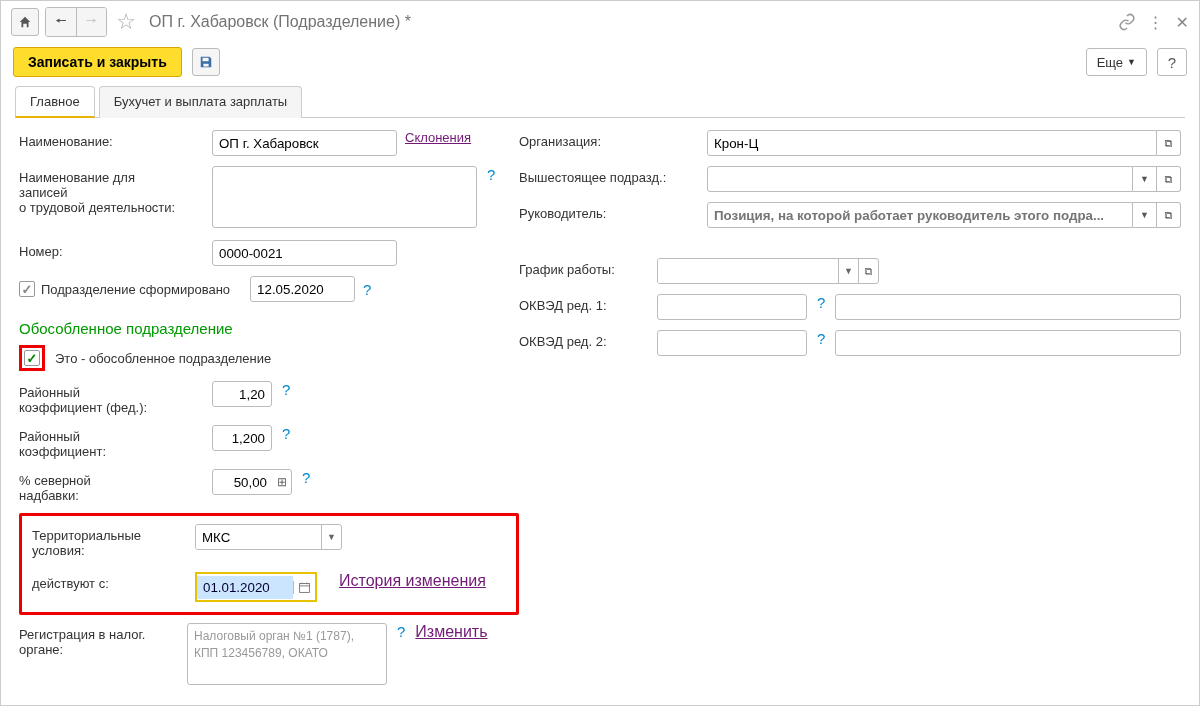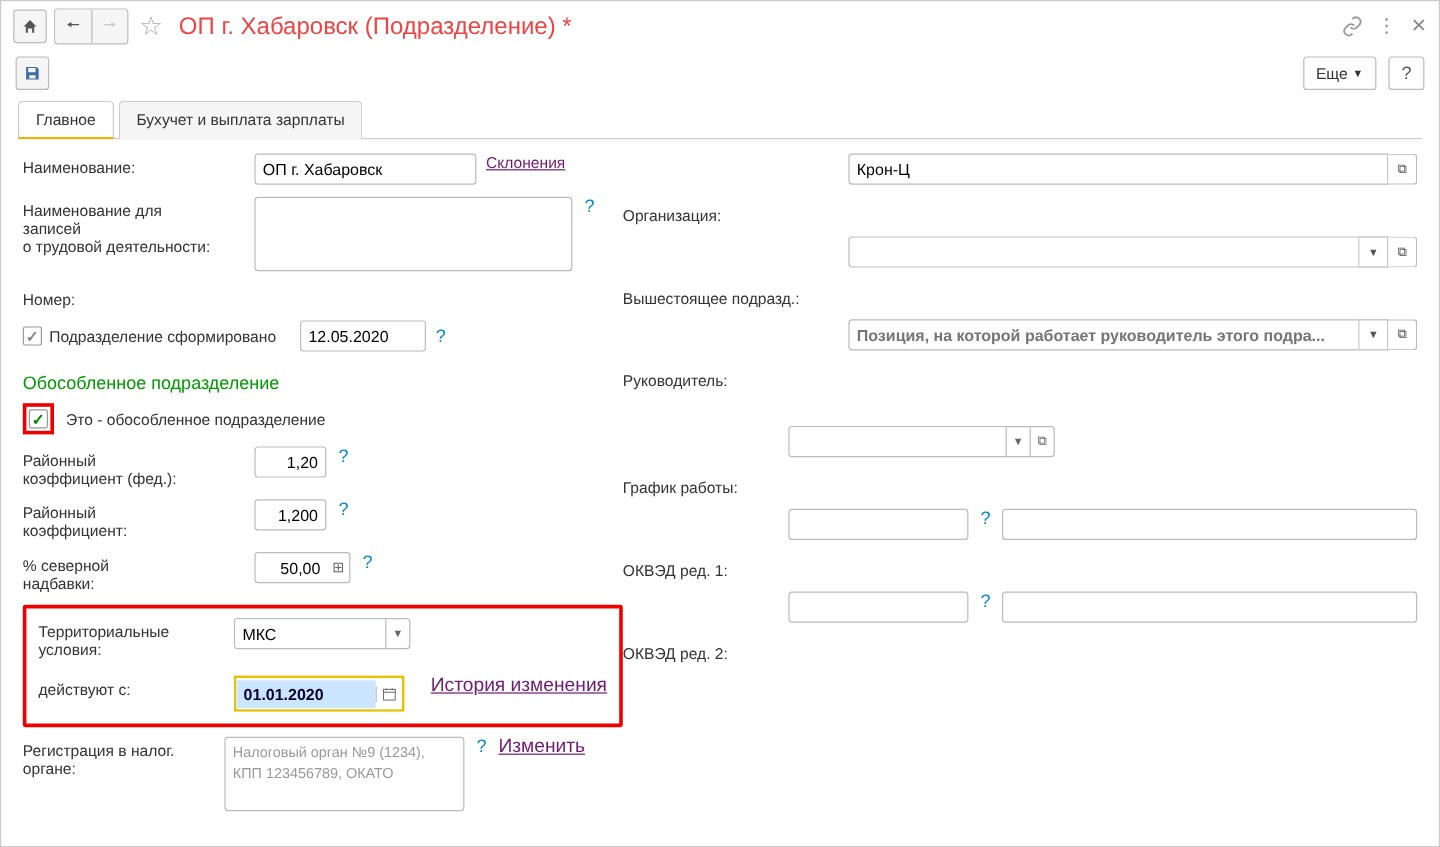--- a/index.html
+++ b/index.html
@@ -5,40 +5,40 @@
 * { box-sizing: border-box; font-family: Arial, sans-serif; }
 body { margin: 0; background: #fff; font-size: 13px; color: #333; }
 .window { width: 1200px; height: 706px; border: 1px solid #ccc; position: relative; }
 
 .titlebar { display: flex; align-items: center; padding: 6px 10px; gap: 6px; }
 .icon-btn { width: 28px; height: 28px; border: 1px solid #bbb; border-radius: 3px; background: #f5f5f5; display: flex; align-items: center; justify-content: center; cursor: pointer; font-size: 14px; color: #555; }
 .nav-pair { display: flex; border: 1px solid #bbb; border-radius: 3px; overflow: hidden; }
 .nav-pair .nav-half { width: 30px; height: 28px; display: flex; align-items: center; justify-content: center; background: #f5f5f5; color: #555; cursor: pointer; }
 .nav-pair .nav-half + .nav-half { border-left: 1px solid #bbb; color: #ccc; }
 .star-icon { width: 26px; height: 26px; display: flex; align-items: center; justify-content: center; color: #aaa; font-size: 22px; cursor: pointer; }
-.title-text { font-size: 20px; color: #ef4444; margin-left: 4px; }
+.title-text { font-size: 16px; color: #737373; margin-left: 4px; }
 .titlebar-right { margin-left: auto; display: flex; align-items: center; gap: 12px; color: #888; }
 .titlebar-right span { cursor: pointer; font-size: 16px; }
 
 .toolbar { display: flex; align-items: center; padding: 4px 12px 8px; gap: 10px; }
 .primary-btn { background: #ffdd2d; border: 1px solid #d4a800; border-radius: 3px; padding: 6px 14px; font-weight: bold; font-size: 14px; cursor: pointer; }
 .toolbar-right { margin-left: auto; display: flex; gap: 10px; }
 .more-btn { border: 1px solid #bbb; border-radius: 3px; padding: 5px 10px; background: #fff; cursor: pointer; display: flex; align-items: center; gap: 4px; }
 .help-btn { border: 1px solid #bbb; border-radius: 3px; width: 30px; height: 28px; background: #fff; display: flex; align-items: center; justify-content: center; cursor: pointer; font-size: 15px; color: #555; }
 
 .tabs { display: flex; border-bottom: 1px solid #ccc; margin: 0 14px; }
 .tab { padding: 7px 14px; border: 1px solid #ccc; border-bottom: none; background: #f5f5f5; border-radius: 4px 4px 0 0; cursor: pointer; margin-right: 4px; position: relative; top: 1px; }
 .tab.active { background: #fff; border-bottom: 2px solid #eab308; }
 
 .content { display: flex; padding: 12px 18px; }
 .col { flex: 1; }
 
 .row { display: flex; align-items: flex-start; margin-bottom: 10px; gap: 8px; }
 .label { width: 185px; padding-top: 4px; color: #333; flex-shrink: 0; }
-.right-label { width: 180px; padding-top: 4px; flex-shrink: 0; margin-top: 40px; }
+.right-label { width: 180px; padding-top: 4px; flex-shrink: 0; }
 
 .input { border: 1px solid #bbb; border-radius: 3px; padding: 4px 6px; height: 26px; background: #fff; }
 .input.w180 { width: 185px; }
 .input.w100 { width: 105px; }
 .input.w70 { width: 60px; text-align: right; }
 .textarea { border: 1px solid #bbb; border-radius: 3px; padding: 4px 6px; width: 265px; height: 62px; background: #fff; resize: none; }
 .ro-textarea { border: 1px solid #bbb; border-radius: 3px; padding: 4px 6px; width: 200px; height: 62px; background: #fff; color: #999; font-size: 12px; line-height: 1.4; }
 
 .link { color: #701a75; text-decoration: underline; cursor: pointer; }
 .link.small { font-size: 16px; }
@@ -95,20 +95,21 @@
             <path d="M10 13a5 5 0 0 0 7 0l3-3a5 5 0 0 0-7-7l-1 1"></path>
             <path d="M14 11a5 5 0 0 0-7 0l-3 3a5 5 0 0 0 7 7l1-1"></path>
           </svg>
       </span>
       <span>⋮</span>
       <span>✕</span>
     </div>
   </div>
 
   <div class="toolbar">
+    <button class="primary-btn">Записать и закрыть</button>
     <div class="icon-btn">
       <svg width="14" height="14" viewBox="0 0 16 16">
           <path d="M2 2h10l2 2v10H2V2zm2 1v4h7V3H4zm1 7v3h6v-3H5z" fill="#3a6ea5"></path>
         </svg>
     </div>
     <div class="toolbar-right">
       <div class="more-btn">
         <span>Еще</span>
         <span style="font-size:9px">▼</span>
       </div>
@@ -131,20 +132,21 @@
       </div>
       <div class="row">
         <div class="label" style="white-space:pre-line">Наименование для
 записей
 о трудовой деятельности:</div>
         <textarea class="textarea" style=""></textarea>
         <span class="qmark">?</span>
       </div>
       <div class="row" style="margin-top:12px">
         <div class="label">Номер:</div>
+        <input class="input w180" value="0000-0021" style="">
       </div>
       <div class="checkbox-row">
         <div class="check gray checked"></div>
         <span>Подразделение сформировано</span>
         <div style="width:8px"></div>
         <input class="input w100" value="12.05.2020" style="">
         <span class="qmark">?</span>
       </div>
 
       <div class="section-header">Обособленное подразделение</div>
@@ -183,40 +185,40 @@
 условия:</div>
           <div class="combo">
             <input style="width: 125px;" value="МКС">
             <div class="dd">▼</div>
           </div>
         </div>
         <div class="row" style="margin-bottom:2px">
           <div class="label" style="width:155px">действуют с:</div>
           <span class="yellow-frame">
             <div class="date-field" style="border:none">
-              <input class="sel-highlight" style="width: 116px; font-weight: bold;" value="01.01.2020">
+              <input class="sel-highlight" style="width: 96px;" value="01.01.2020">
               <div class="cal">
                 <svg width="13" height="13" viewBox="0 0 16 16">
                     <rect x="2" y="3" width="12" height="11" fill="none" stroke="#666"></rect>
                     <line x1="2" y1="6" x2="14" y2="6" stroke="#666"></line>
                     <line x1="5" y1="2" x2="5" y2="4" stroke="#666"></line>
                     <line x1="11" y1="2" x2="11" y2="4" stroke="#666"></line>
                   </svg>
               </div>
             </div>
           </span>
           <span style="width:6px"></span>
           <span class="link small">История изменения</span>
         </div>
       </div>
 
       <div class="row" style="margin-top:8px">
         <div class="label" style="white-space:pre-line;width:160px">Регистрация в налог.
 органе:</div>
-        <div class="ro-textarea">Налоговый орган №9 (1234), КПП 123456789, ОКАТО</div>
+        <div class="ro-textarea">Налоговый орган №1 (1787), КПП 123456789, ОКАТО</div>
         <span class="qmark">?</span>
         <span class="link small">Изменить</span>
       </div>
     </div>
 
     <div class="col">
       <div class="row">
         <div class="right-label">Организация:</div>
         <div class="right-input-group">
           <input class="main-input" value="Крон-Ц" style="">

